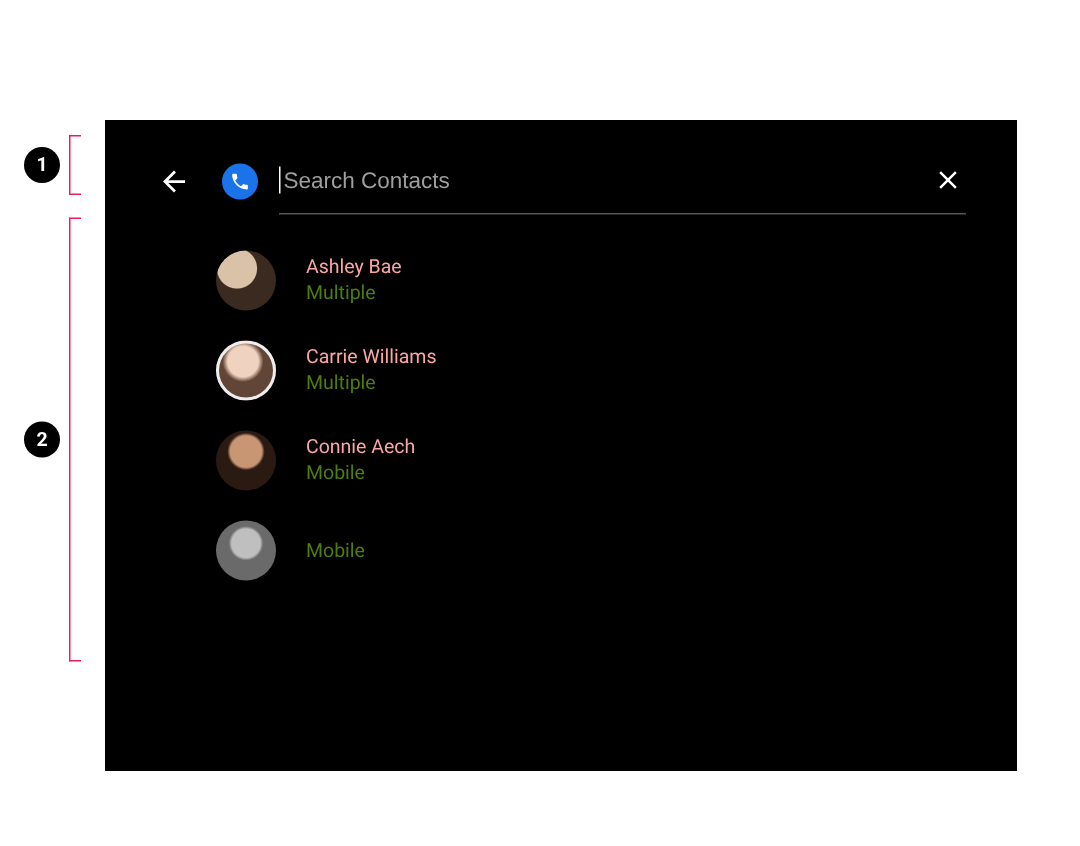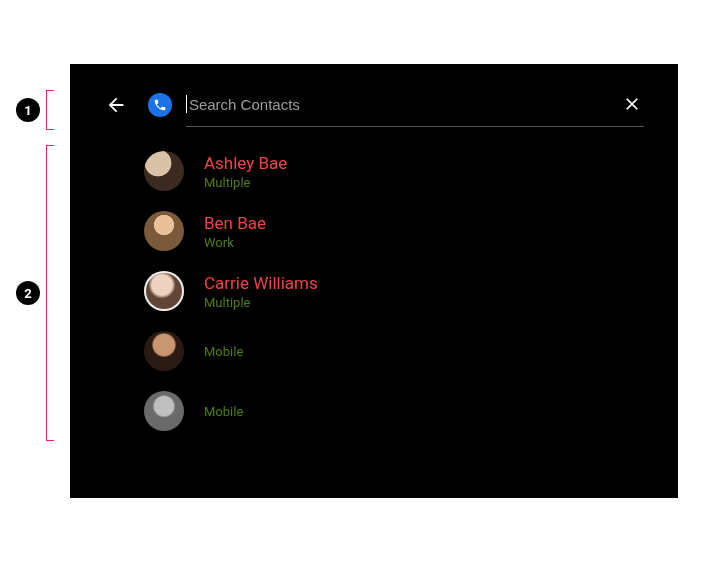--- a/index.html
+++ b/index.html
@@ -37,21 +37,21 @@
     width: 8px;
   }
   #anno1 { left: 16px; top: 90px; }
   #anno1 .bracket { height: 40px; }
   #anno2 { left: 16px; top: 145px; }
   #anno2 .bracket { height: 296px; }
 
   .panel {
     position: absolute;
     left: 70px;
-    top: 64px;
+    top: 80px;
     width: 608px;
     height: 434px;
     background: #000;
     color: #fff;
     padding: 28px 34px 20px 34px;
   }
 
   .header {
     display: flex;
     align-items: center;
@@ -125,21 +125,21 @@
   }
   .avatar {
     width: 40px;
     height: 40px;
     border-radius: 50%;
     flex-shrink: 0;
     position: relative;
     overflow: hidden;
   }
   .contact-text { display: flex; flex-direction: column; gap: 2px; }
-  .contact-name { font-size: 17px; color: #ef4444; }
+  .contact-name { font-size: 13px; color: #fca5a5; }
   .contact-sub { font-size: 13px; color: #4d7c0f; }
 
   
   .av0 { background: radial-gradient(circle at 35% 30%, #d9c2a8 0 34%, #3a2a1f 36% 100%); }
   .av1 { background: radial-gradient(circle at 50% 35%, #e8c19a 0 30%, #7a5a3a 32% 100%); }
   .av2 { background: radial-gradient(circle at 45% 35%, #f0d2c0 0 30%, #614536 40% 100%); box-shadow: inset 0 0 0 2px #eee; }
   .av3 { background: radial-gradient(circle at 50% 35%, #c99674 0 32%, #2b1a12 38% 100%); }
   .av4 { background: radial-gradient(circle at 50% 38%, #bfbfbf 0 30%, #6a6a6a 36% 100%); filter: grayscale(1); }
 </style>
 </head>
@@ -183,39 +183,33 @@
   <div class="list">
 
     <div class="list-item">
       <div class="avatar av0"></div>
       <div class="contact-text">
         <span class="contact-name">Ashley Bae</span>
         <span class="contact-sub">Multiple</span>
       </div>
     </div>
 
-    <div class="list-item">
-      <div class="avatar av1"></div>
-      <div class="contact-text">
-        <span class="contact-name">Ben Bae</span>
-        <span class="contact-sub">Work</span>
-      </div>
-    </div>
 
     <div class="list-item">
       <div class="avatar av2"></div>
       <div class="contact-text">
         <span class="contact-name">Carrie Williams</span>
         <span class="contact-sub">Multiple</span>
       </div>
     </div>
 
     <div class="list-item">
       <div class="avatar av3"></div>
       <div class="contact-text">
+        <span class="contact-name">Connie Aech</span>
         <span class="contact-sub">Mobile</span>
       </div>
     </div>
 
     <div class="list-item">
       <div class="avatar av4"></div>
       <div class="contact-text">
         <span class="contact-sub">Mobile</span>
       </div>
     </div>

